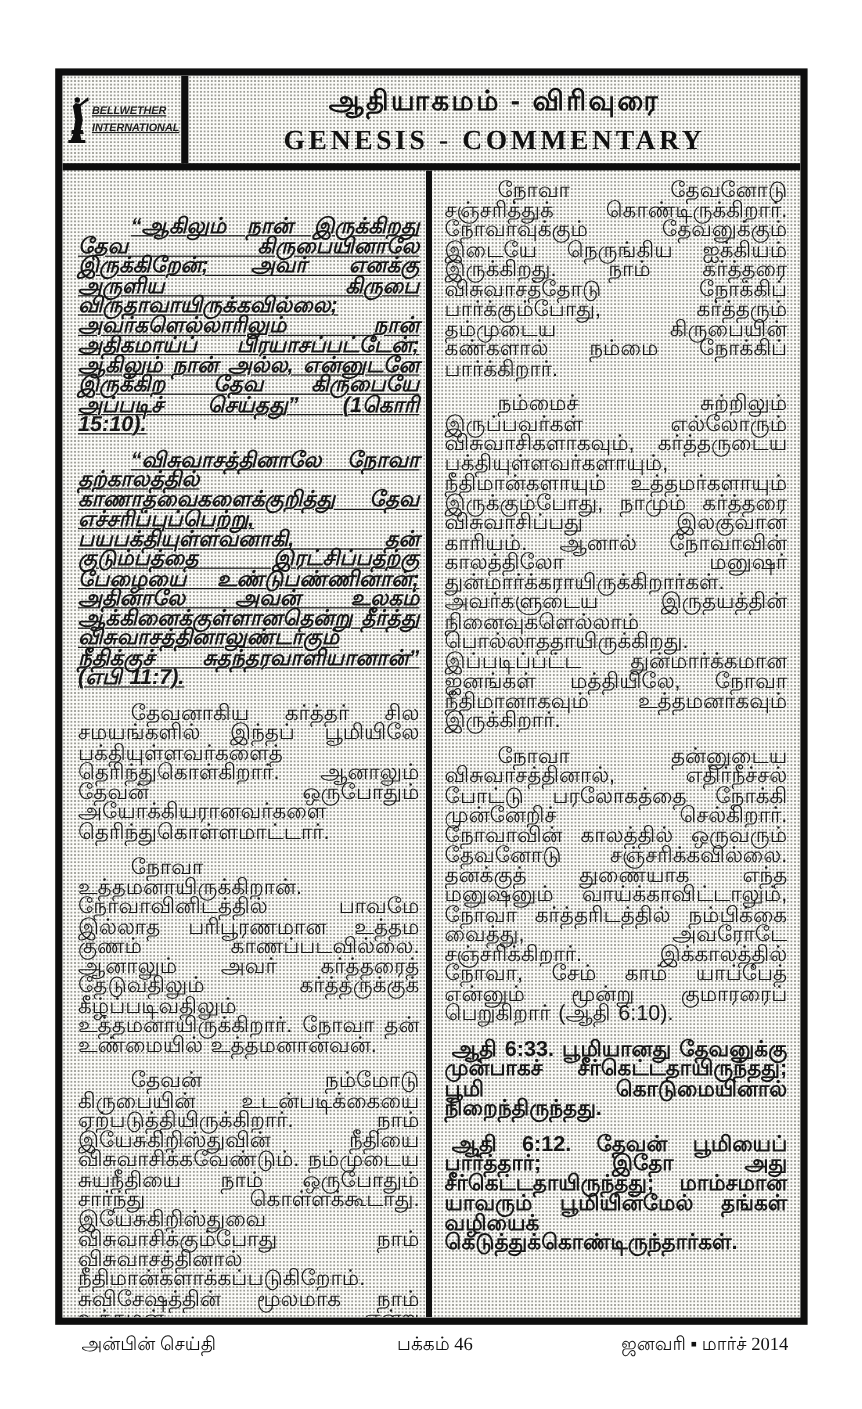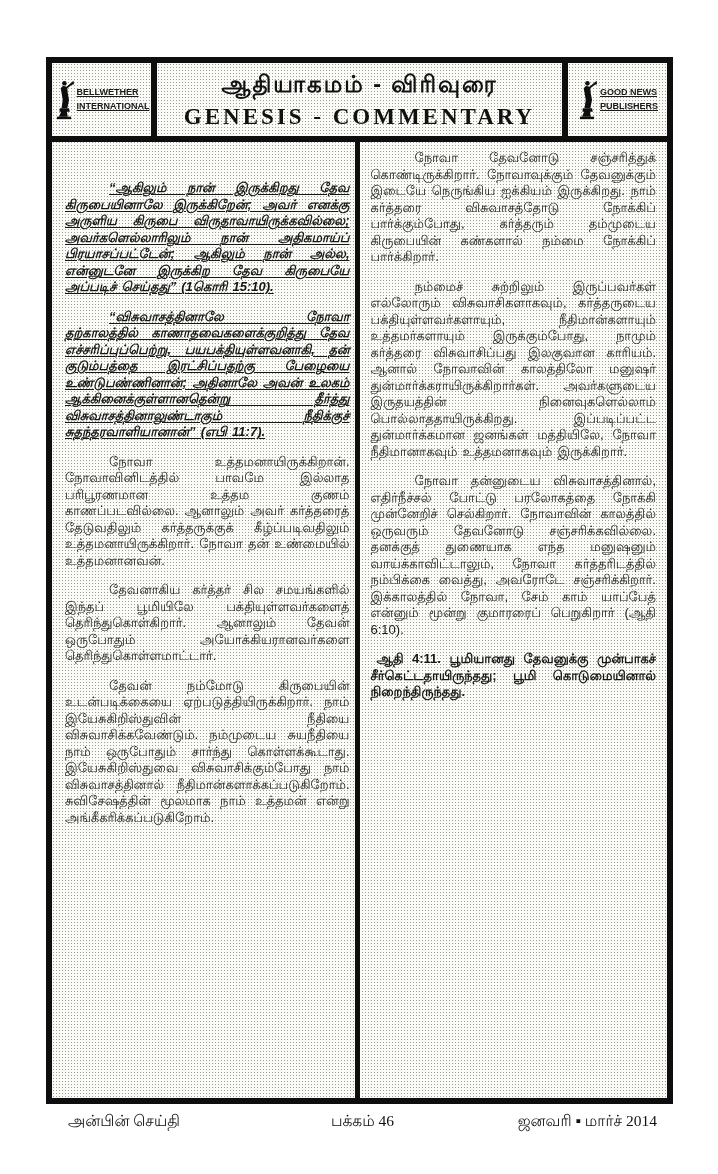--- a/index.html
+++ b/index.html
@@ -25,21 +25,21 @@
   }
 
   
   .masthead {
     display:flex; height:79px; flex-shrink:0;
     border-bottom:6px solid #0e0e0e;
   }
   .logo-cell {
     width:105px; flex-shrink:0;
     display:flex; align-items:center; justify-content:center;
-    gap:3px; padding:15px 2px;
+    gap:3px; padding:15px 2px;font-style:italic;
   }
   .logo-cell.left  { border-right:6px solid #0e0e0e; }
   .logo-cell.right { border-left:6px solid #0e0e0e; }
   .logo-icon svg { display:block; }
   .logo-text {
     display:flex; flex-direction:column; gap:2px;
     font-weight:700; font-size:9px; line-height:1.25;
     letter-spacing:0px; white-space:nowrap;
   }
   .logo-text span { text-decoration:underline; }
@@ -61,21 +61,21 @@
   
   .cols { flex:1; display:flex; overflow:hidden; }
   .col {
     width:50%; overflow:hidden;
     padding:8px 11px 6px 13px;
   }
   .col-left  { border-right:5px solid #0e0e0e; padding-right:5px; }
   .col-right { padding-left:11px; }
 
   .para {
-    font-size:13px; line-height:16.5px;
+    font-size:18px; line-height:16.5px;
     text-align:justify; text-justify:inter-word;
     text-indent:44px;
     margin-bottom:13px;
     word-spacing:1.5px;
     color:#161616;
   }
   .para.first-left { margin-top:30px; }
   .para.quote {
     font-weight:700; font-style:italic;
     text-decoration:underline;
@@ -125,54 +125,39 @@
           <span>BELLWETHER</span>
           <span>INTERNATIONAL</span>
         </span>
       </div>
 
       <div class="title-cell">
         <div class="title-tamil">ஆதியாகமம் - விரிவுரை</div>
         <div class="title-english">GENESIS - COMMENTARY</div>
       </div>
 
-      <div class="logo-cell right">
-        <span class="logo-icon">
-          <svg width="20" height="44" viewBox="0 0 24 48" aria-hidden="true">
-            <g fill="#0e0e0e">
-              <circle cx="12.5" cy="4" r="2.7"></circle>
-              <path d="M11 7 L15 8 L21 3 L23.5 1 L24 5 L21.5 5.8 L16 10 L16.5 16 L18 24 L16 34 L9 34 L10.5 24 L9 15 L8 10 Z"></path>
-              <path d="M7 34 L18 34 L19 38 L15.5 38 L16.5 44 L6 44 L8.5 38 L6.5 38 Z"></path>
-              <rect x="3.5" y="44" width="17" height="3"></rect>
-            </g>
-          </svg>
-        </span>
-        <span class="logo-text">
-          <span>GOOD NEWS</span>
-          <span>PUBLISHERS</span>
-        </span>
-      </div>
 
     </div>
 
     <div class="cols">
 
       <div class="col col-left">
         <p class="para quote first-left">“ஆகிலும் நான் இருக்கிறது தேவ கிருபையினாலே இருக்கிறேன்; அவர் எனக்கு அருளிய கிருபை விருதாவாயிருக்கவில்லை; அவர்களெல்லாரிலும் நான் அதிகமாய்ப் பிரயாசப்பட்டேன்; ஆகிலும் நான் அல்ல, என்னுடனே இருக்கிற தேவ கிருபையே அப்படிச் செய்தது” (1கொரி 15:10).</p>
         <p class="para quote">“விசுவாசத்தினாலே நோவா தற்காலத்தில் காணாதவைகளைக்குறித்து தேவ எச்சரிப்புப்பெற்று, பயபக்தியுள்ளவனாகி, தன் குடும்பத்தை இரட்சிப்பதற்கு பேழையை உண்டுபண்ணினான்; அதினாலே அவன் உலகம் ஆக்கினைக்குள்ளானதென்று தீர்த்து விசுவாசத்தினாலுண்டாகும் நீதிக்குச் சுதந்தரவாளியானான்” (எபி 11:7).</p>
+        <p class="para">தேவனாகிய கர்த்தர் சில சமயங்களில் இந்தப் பூமியிலே பக்தியுள்ளவர்களைத் தெரிந்துகொள்கிறார். ஆனாலும் தேவன் ஒருபோதும் அயோக்கியரானவர்களை தெரிந்துகொள்ளமாட்டார்.</p>
         <p class="para">நோவா உத்தமனாயிருக்கிறான். நோவாவினிடத்தில் பாவமே இல்லாத பரிபூரணமான உத்தம குணம் காணப்படவில்லை. ஆனாலும் அவர் கர்த்தரைத் தேடுவதிலும் கர்த்தருக்குக் கீழ்ப்படிவதிலும் உத்தமனாயிருக்கிறார். நோவா தன் உண்மையில் உத்தமனானவன்.</p>
-        <p class="para">தேவனாகிய கர்த்தர் சில சமயங்களில் இந்தப் பூமியிலே பக்தியுள்ளவர்களைத் தெரிந்துகொள்கிறார். ஆனாலும் தேவன் ஒருபோதும் அயோக்கியரானவர்களை தெரிந்துகொள்ளமாட்டார்.</p>
         <p class="para">தேவன் நம்மோடு கிருபையின் உடன்படிக்கையை ஏற்படுத்தியிருக்கிறார். நாம் இயேசுகிறிஸ்துவின் நீதியை விசுவாசிக்கவேண்டும். நம்முடைய சுயநீதியை நாம் ஒருபோதும் சார்ந்து கொள்ளக்கூடாது. இயேசுகிறிஸ்துவை விசுவாசிக்கும்போது நாம் விசுவாசத்தினால் நீதிமான்களாக்கப்படுகிறோம். சுவிசேஷத்தின் மூலமாக நாம் உத்தமன் என்று அங்கீகரிக்கப்படுகிறோம்.</p>
       </div>
 
       <div class="col col-right">
         <p class="para">நோவா தேவனோடு சஞ்சரித்துக் கொண்டிருக்கிறார். நோவாவுக்கும் தேவனுக்கும் இடையே நெருங்கிய ஐக்கியம் இருக்கிறது. நாம் கர்த்தரை விசுவாசத்தோடு நோக்கிப் பார்க்கும்போது, கர்த்தரும் தம்முடைய கிருபையின் கண்களால் நம்மை நோக்கிப் பார்க்கிறார்.</p>
         <p class="para">நம்மைச் சுற்றிலும் இருப்பவர்கள் எல்லோரும் விசுவாசிகளாகவும், கர்த்தருடைய பக்தியுள்ளவர்களாயும், நீதிமான்களாயும் உத்தமர்களாயும் இருக்கும்போது, நாமும் கர்த்தரை விசுவாசிப்பது இலகுவான காரியம். ஆனால் நோவாவின் காலத்திலோ மனுஷர் துன்மார்க்கராயிருக்கிறார்கள். அவர்களுடைய இருதயத்தின் நினைவுகளெல்லாம் பொல்லாததாயிருக்கிறது. இப்படிப்பட்ட துன்மார்க்கமான ஜனங்கள் மத்தியிலே, நோவா நீதிமானாகவும் உத்தமனாகவும் இருக்கிறார்.</p>
         <p class="para">நோவா தன்னுடைய விசுவாசத்தினால், எதிர்நீச்சல் போட்டு பரலோகத்தை நோக்கி முன்னேறிச் செல்கிறார். நோவாவின் காலத்தில் ஒருவரும் தேவனோடு சஞ்சரிக்கவில்லை. தனக்குத் துணையாக எந்த மனுஷனும் வாய்க்காவிட்டாலும், நோவா கர்த்தரிடத்தில் நம்பிக்கை வைத்து, அவரோடே சஞ்சரிக்கிறார். இக்காலத்தில் நோவா, சேம் காம் யாப்பேத் என்னும் மூன்று குமாரரைப் பெறுகிறார் (ஆதி 6:10).</p>
-        <p class="para verse">ஆதி 4:11. பூமியானது தேவனுக்கு முன்பாகச் சீர்கெட்டதாயிருந்தது; பூமி கொடுமையினால் நிறைந்திருந்தது.</p>
+        <p class="para verse">ஆதி 6:33. பூமியானது தேவனுக்கு முன்பாகச் சீர்கெட்டதாயிருந்தது; பூமி கொடுமையினால் நிறைந்திருந்தது.</p>
+        <p class="para verse">ஆதி 6:12. தேவன் பூமியைப் பார்த்தார்; இதோ அது சீர்கெட்டதாயிருந்தது; மாம்சமான யாவரும் பூமியின்மேல் தங்கள் வழியைக் கெடுத்துக்கொண்டிருந்தார்கள்.</p>
       </div>
 
     </div>
   </div>
 
   <div class="footer">
     <span class="f-left">அன்பின் செய்தி</span>
     <span class="f-center">பக்கம்  46</span>
     <span class="f-right">ஜனவரி ▪ மார்ச்  2014</span>
   </div>

